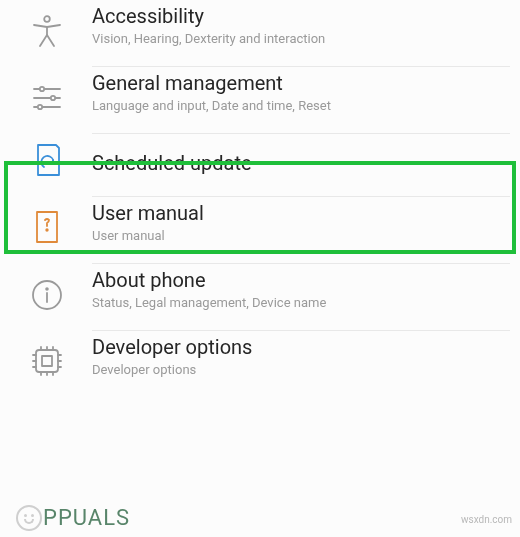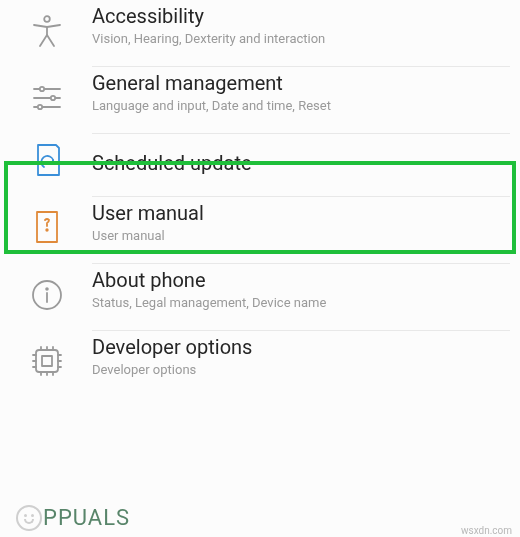--- a/index.html
+++ b/index.html
@@ -104,21 +104,21 @@
     position: absolute;
     width: 10px;
     height: 5px;
     border: 2px solid #bcbcbc;
     border-top: none;
     border-radius: 0 0 10px 10px;
     bottom: 5px;
   }
   .credit {
     position: absolute;
-    bottom: 1px;
+    bottom: 12px;
     right: 8px;
     font-size: 10px;
     color: #b8b8b8;
     pointer-events: none;
   }
 </style>
 </head>
 <body>
 
 <div class="settings-list">

